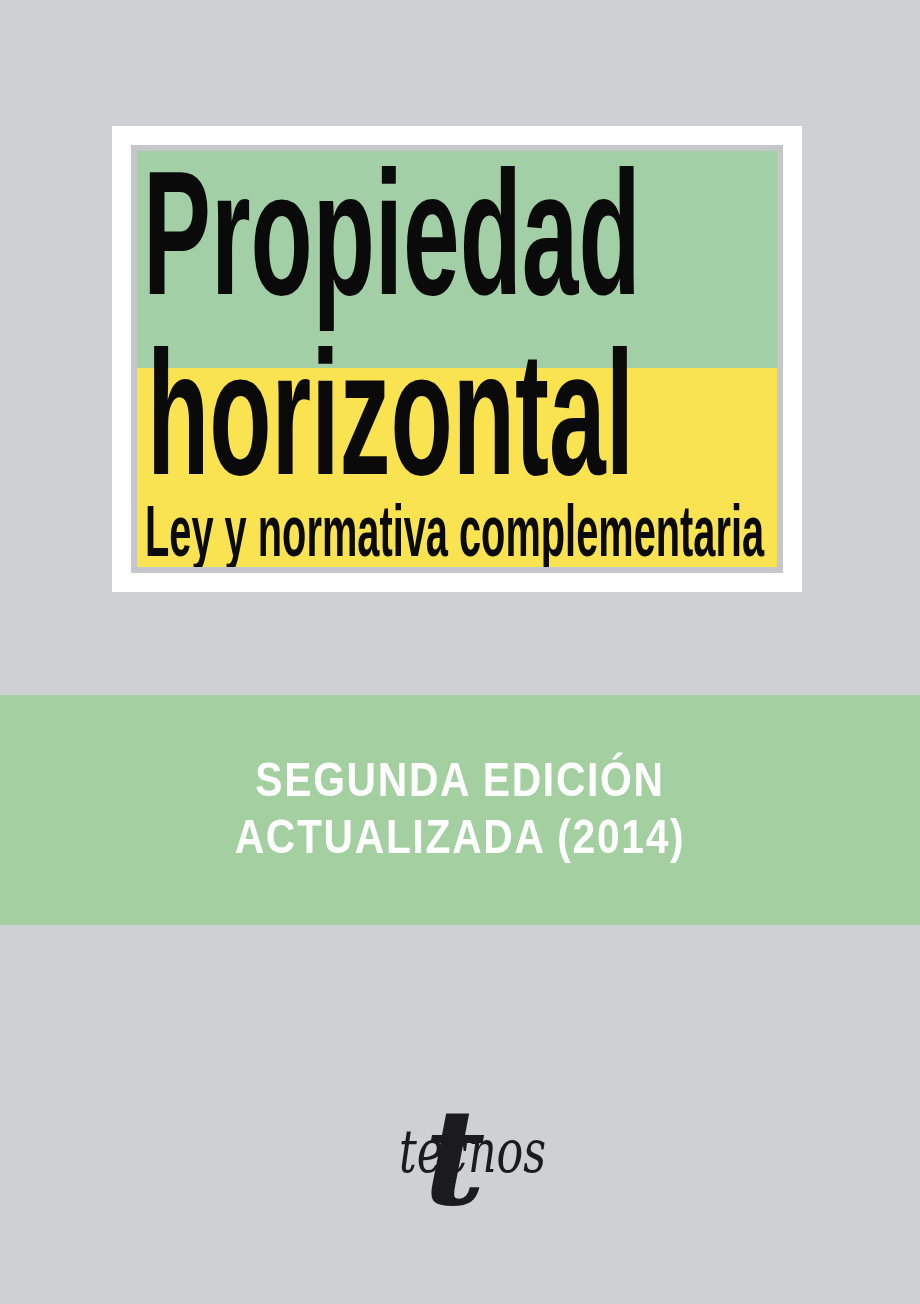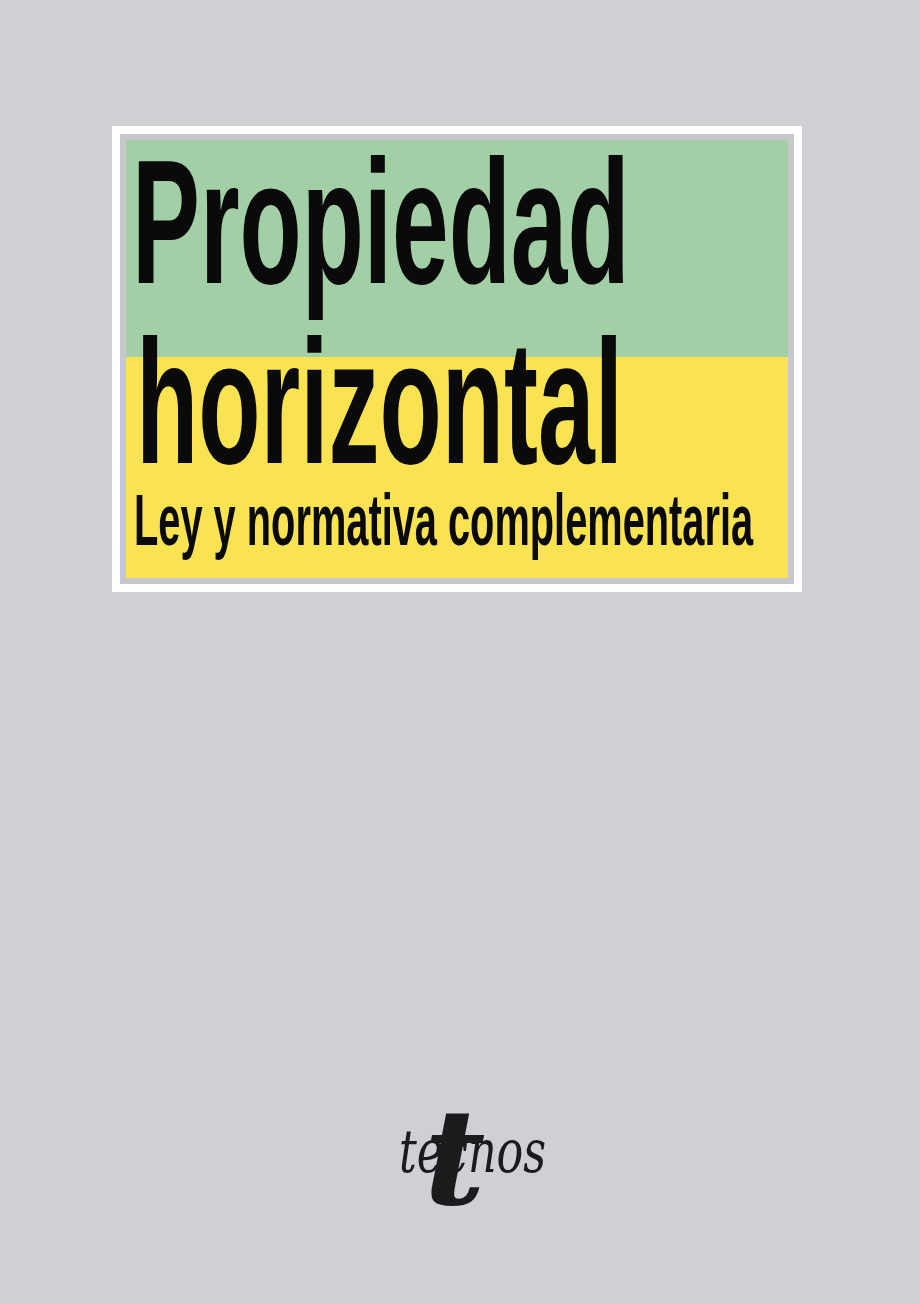--- a/index.html
+++ b/index.html
@@ -20,21 +20,21 @@
 
   
   .title-box {
     position: absolute;
     left: 112px;
     top: 126px;
     width: 690px;
     height: 466px;
     background: var(--frame-white, #ffffff);
     box-sizing: border-box;
-    padding: 8px;
+    padding: 19px;
   }
   .title-frame {
     position: relative;
     width: 100%;
     height: 100%;
     box-sizing: border-box;
     border: 6px solid var(--frame-hairline, #c6c7cb);
     overflow: hidden;
   }
   .half-green {
@@ -136,19 +136,23 @@
   <div class="title-box">
     <div class="title-frame">
       <div class="half-green"></div>
       <div class="half-yellow"></div>
       <h1 class="headline headline-1">Propiedad</h1>
       <h1 class="headline headline-2">horizontal</h1>
       <h2 class="headline subtitle">Ley y normativa complementaria</h2>
     </div>
   </div>
 
+  <div class="edition-band">
+    <div class="edition-line edition-line-1">SEGUNDA EDICIÓN</div>
+    <div class="edition-line edition-line-2">ACTUALIZADA (2014)</div>
+  </div>
 
   <div>
     <span class="logo-monogram">t</span>
     <span class="logo-word">tecnos</span>
   </div>
 
 </div>
 
 </body></html>

